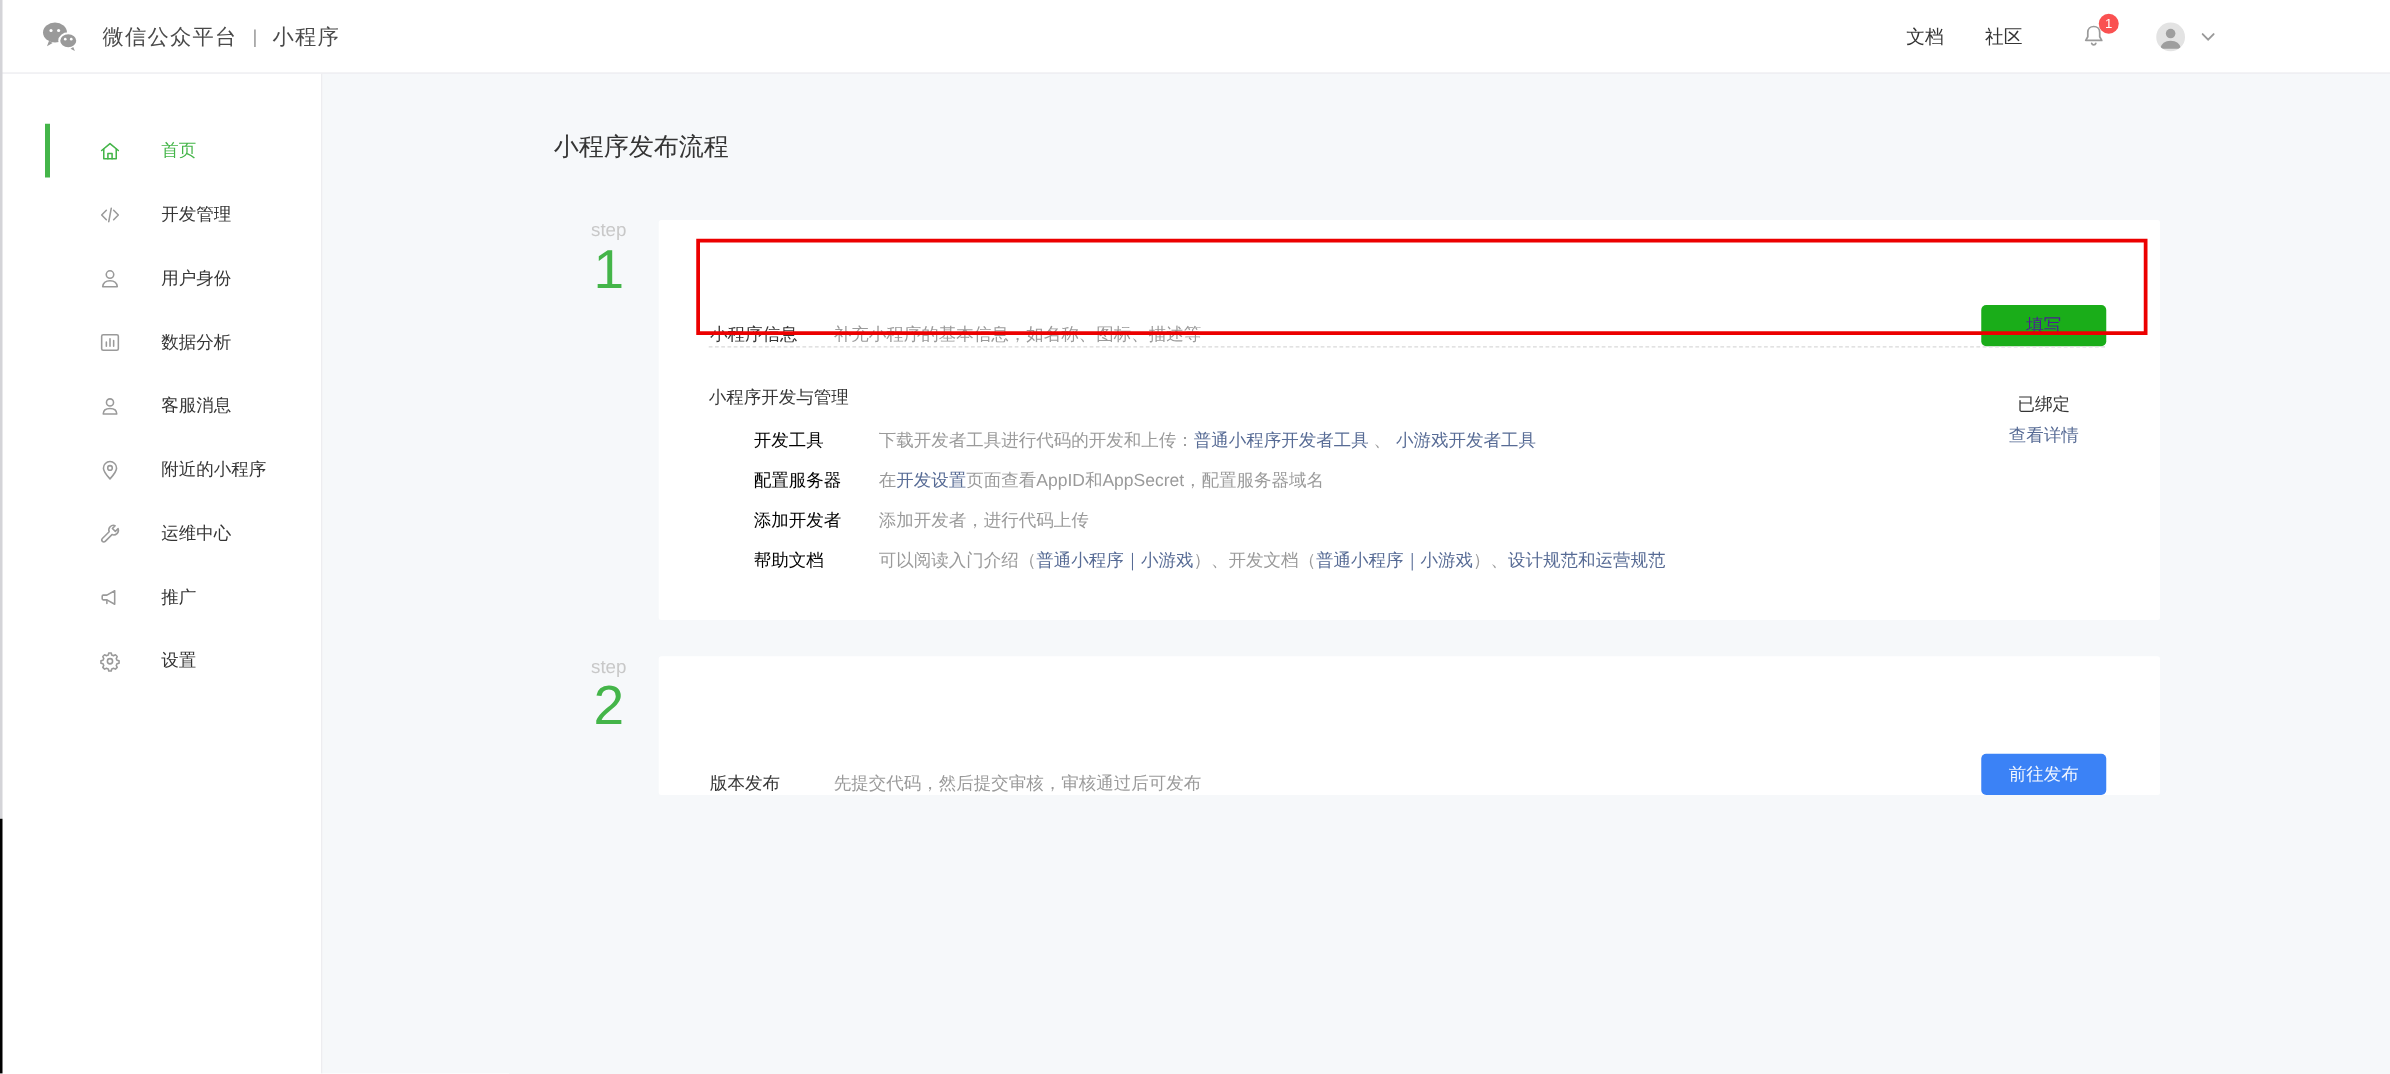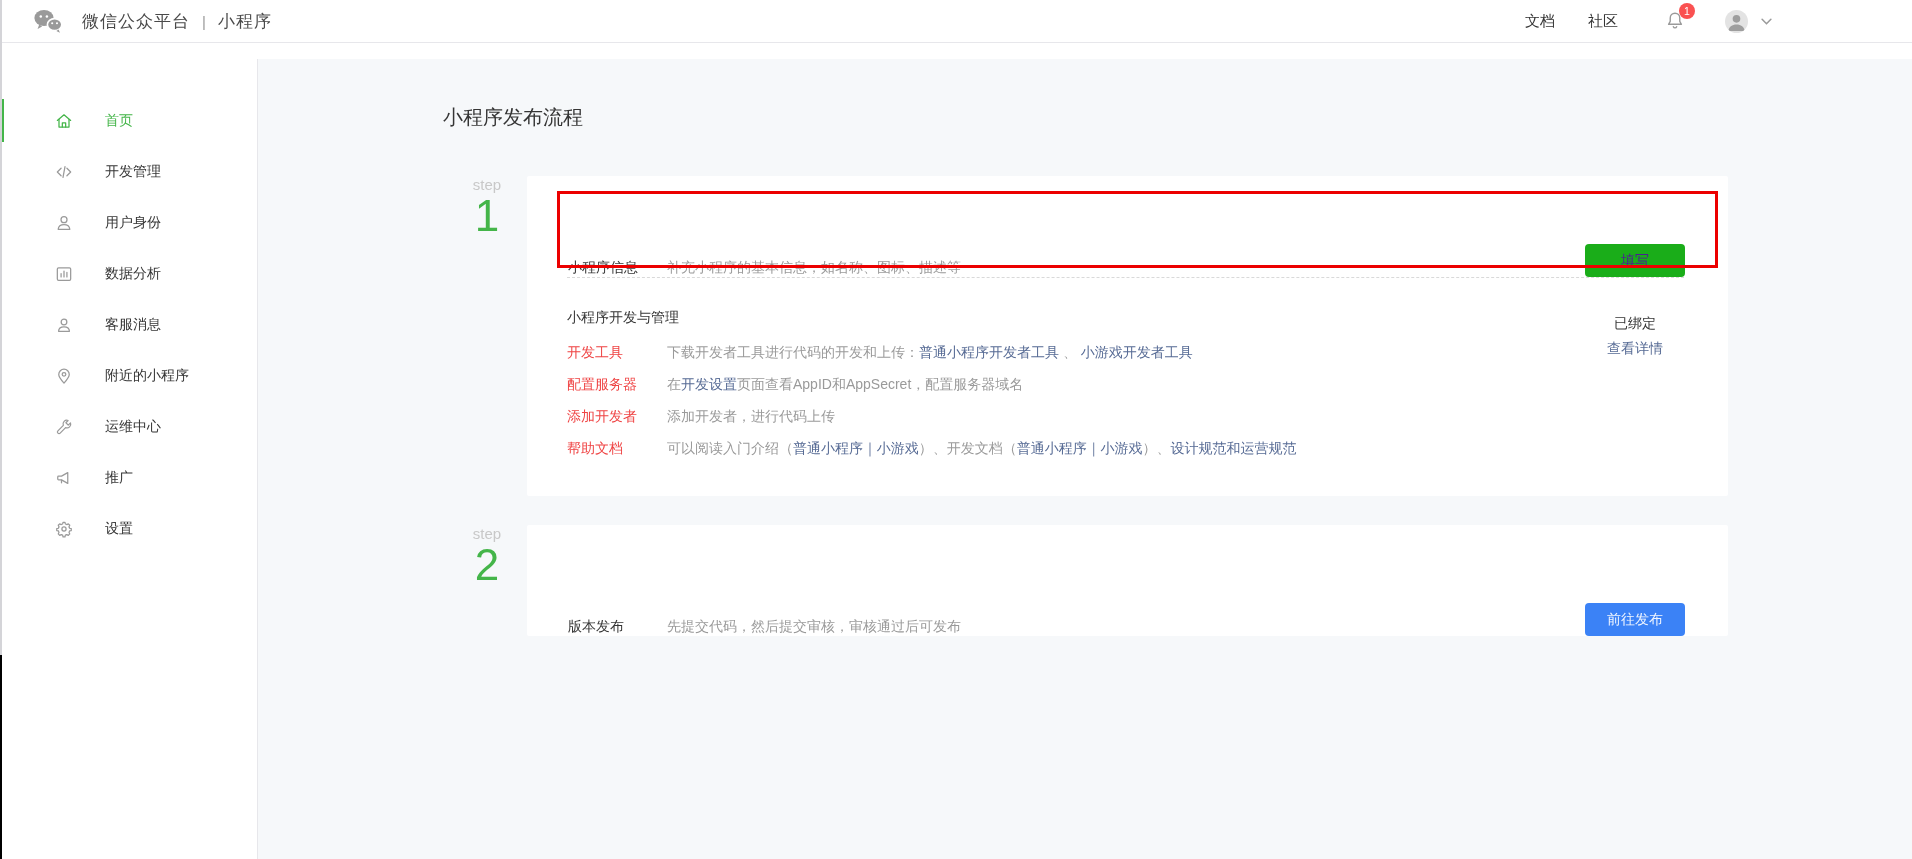--- a/index.html
+++ b/index.html
@@ -3,21 +3,21 @@
 <meta charset="utf-8">
 <style>
   html,body{margin:0;padding:0;background:#fff;}
   #app{
     position:relative;width:1912px;height:859px;overflow:hidden;
     font-family:"Liberation Sans","DejaVu Sans",sans-serif;
     color:#353535;background:#fff;
   }
   
   #header{
-    position:absolute;left:0;top:0;width:1912px;height:43px;
+    position:absolute;left:0;top:0;width:1912px;height:59px;
     background:#fff;border-bottom:1px solid #e7e7eb;
     display:flex;align-items:center;box-sizing:border-box;
     padding:0 140px 0 33px;
   }
   .brand{display:flex;align-items:center;}
   .brand .logo{width:30px;height:26px;margin-right:19px;display:inline-flex;}
   .brand-name{font-size:17px;color:#4a4a4a;letter-spacing:1px;}
   .brand-divider{margin:0 12px;color:#9a9a9a;font-size:15px;}
   .brand-product{font-size:17px;color:#4a4a4a;letter-spacing:1px;}
   .header-right{margin-left:auto;display:flex;align-items:center;}
@@ -35,21 +35,21 @@
     background:#e3e3e3;overflow:hidden;display:inline-flex;align-items:flex-end;justify-content:center;cursor:pointer;
   }
   .chevron{margin-left:13px;display:inline-flex;cursor:pointer;color:#9a9a9a;}
   
   #sidebar{
     position:absolute;left:0;top:59px;width:258px;bottom:0;background:#fff;
     border-right:1px solid #e7e7eb;box-sizing:border-box;padding-top:36px;
   }
   .side-item{
     position:relative;height:51px;display:flex;align-items:center;
-    padding-left:54px;cursor:pointer;
+    padding-left:42px;cursor:pointer;margin-left:36px;
   }
   .s-icon{width:20px;height:20px;margin-right:31px;display:inline-flex;color:#9a9a9a;}
   .s-icon svg{width:20px;height:20px;}
   .s-label{font-size:14px;color:#353535;}
   .side-item.active .s-label{color:#44b549;}
   .side-item.active .s-icon{color:#44b549;}
   .side-item.active::before{
     content:"";position:absolute;left:0;top:4px;bottom:4px;width:4px;background:#44b549;
   }
   
@@ -80,21 +80,21 @@
   .dashed-sep{position:absolute;left:40px;right:44px;top:101px;border-top:1px dashed #d9d9d9;height:0;}
   .red-annotation{
     position:absolute;left:30px;top:15px;width:1161px;height:77px;
     border:3px solid #ec0000;box-sizing:border-box;pointer-events:none;
   }
   
   .section-title{position:absolute;left:40px;top:309px;font-size:14px;color:#353535;}
   #card1 .section-title{top:133px;}
   #dev-rows{position:absolute;left:40px;right:160px;top:166px;}
   .dev-row{display:flex;height:20px;line-height:20px;margin-bottom:12px;font-size:14px;}
-  .dev-label{width:100px;flex:none;color:#ef4444;}
+  .dev-label{width:100px;flex:none;color:#000000;margin-left:36px;}
   .dev-desc{flex:1;color:#9a9a9a;white-space:nowrap;}
   .lnk{color:#576b95;cursor:pointer;}
   .status-col{position:absolute;right:43px;width:100px;top:139px;text-align:center;}
   .status-text{font-size:14px;color:#353535;display:block;}
   .status-link{font-size:14px;color:#576b95;display:block;margin-top:7px;cursor:pointer;}
   
   #edge-gray{position:absolute;left:0;top:0;width:2px;height:655px;background:#d4d4d8;z-index:50;}
   #edge-black{position:absolute;left:0;top:655px;width:2px;height:204px;background:#000;z-index:50;}
 </style>
 </head>

